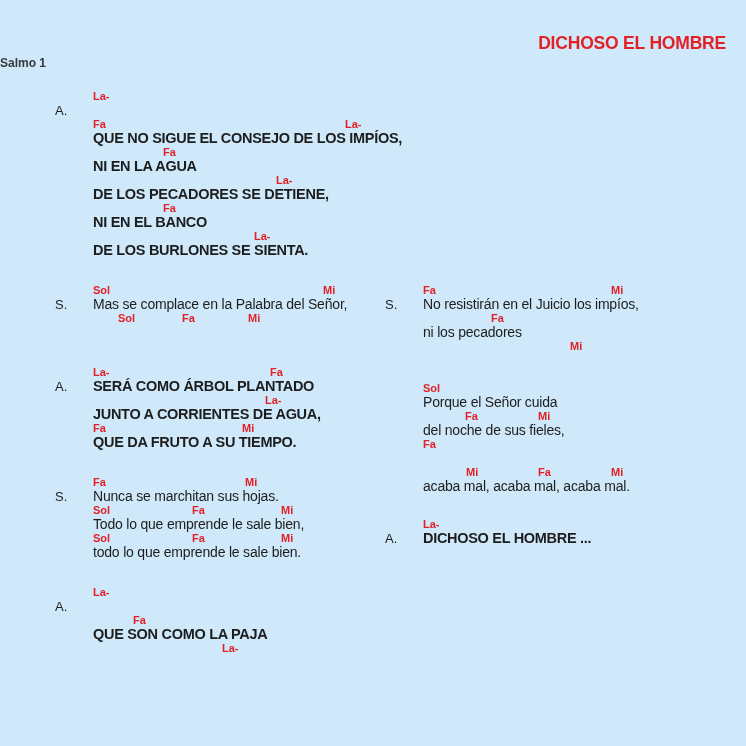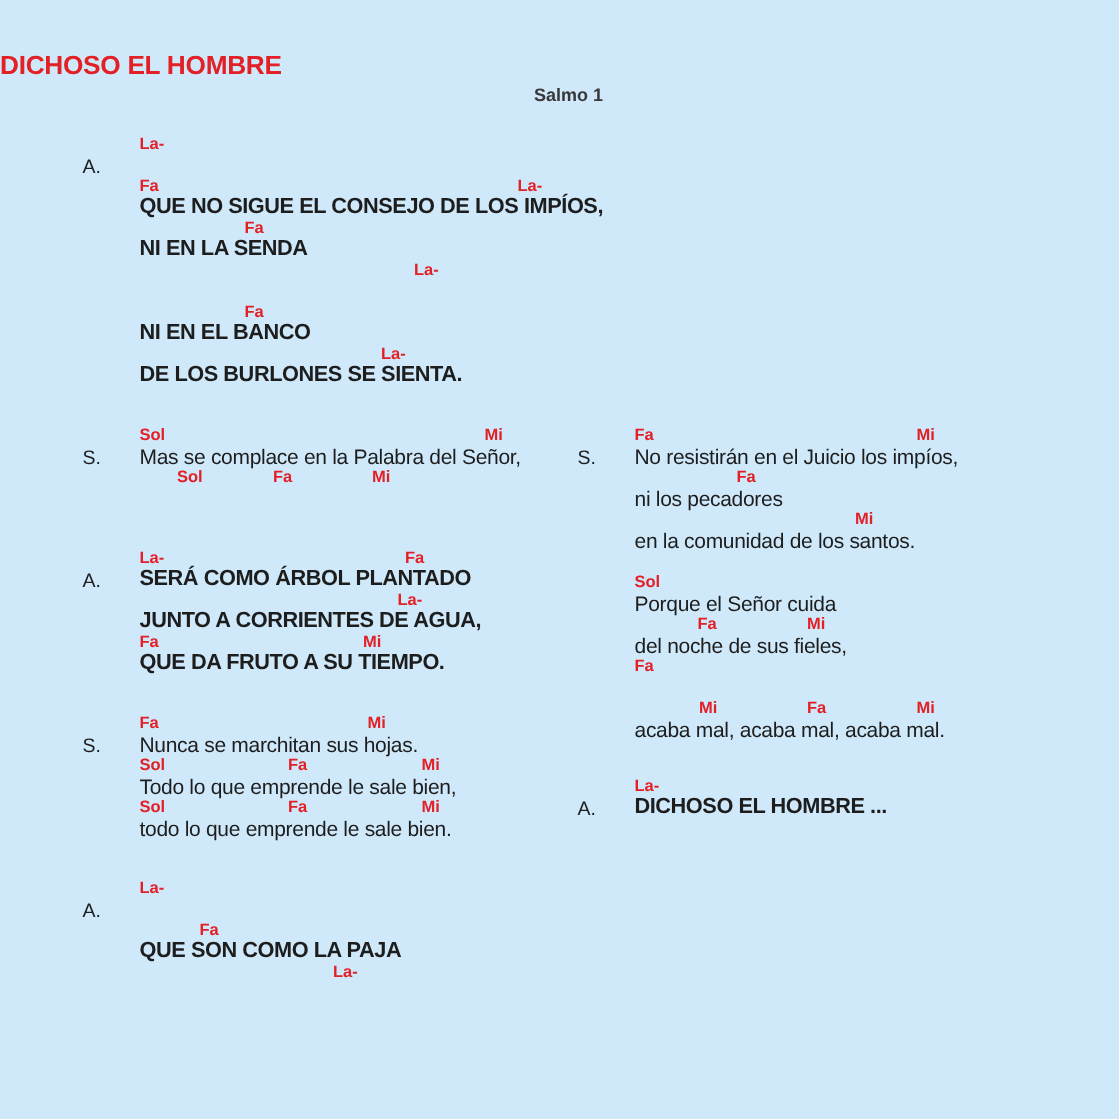--- a/index.html
+++ b/index.html
@@ -16,32 +16,31 @@
   }
   .page {
     position: absolute;
     inset: 0;
   }
   .title {
     position: absolute;
     top: 33px;
     left: 0;
     width: 726px;
-    text-align: left;
+    text-align: right;
     font-size: 17.5px;
     font-weight: bold;
     letter-spacing: -0.2px;
     color: var(--red, #e32026);
   }
   .subtitle {
     position: absolute;
     top: 56px;
-    left: 16px;
+    left: 0;
     width: 726px;
-    text-align: center;
     font-size: 12px;
     font-weight: bold;
     color: var(--sub, #38383a);
   }
   .column {
     position: absolute;
   }
   .col-left  { left: 55px;  top: 90px;  width: 350px; }
   .col-right { left: 385px; top: 284px; width: 355px; }
   .stanza {
@@ -104,26 +103,27 @@
           <div class="chord-row">
             <span class="chord" style="left: 0px;">Fa</span>
             <span class="chord" style="left: 252px;">La-</span>
           </div>
           <div class="text-row">QUE NO SIGUE EL CONSEJO DE LOS IMPÍOS,</div>
         </div>
         <div class="line">
           <div class="chord-row">
             <span class="chord" style="left: 70px;">Fa</span>
           </div>
-          <div class="text-row">NI EN LA SENDA</div>
+          <div class="text-row">NI EN LA AGUA</div>
         </div>
         <div class="line">
           <div class="chord-row">
             <span class="chord" style="left: 183px;">La-</span>
           </div>
+          <div class="text-row">DE LOS PECADORES SE DETIENE,</div>
         </div>
         <div class="line">
           <div class="chord-row">
             <span class="chord" style="left: 70px;">Fa</span>
           </div>
           <div class="text-row">NI EN EL BANCO</div>
         </div>
         <div class="line">
           <div class="chord-row">
             <span class="chord" style="left: 161px;">La-</span>
@@ -230,21 +230,20 @@
         <div class="line">
           <div class="chord-row">
             <span class="chord" style="left: 68px;">Fa</span>
           </div>
           <div class="text-row">ni los pecadores</div>
         </div>
         <div class="line">
           <div class="chord-row">
             <span class="chord" style="left: 147px;">Mi</span>
           </div>
-          <div class="text-row">en la comunidad de los santos.</div>
         </div>
       </div>
       <div class="stanza regular no-marker">
         <div class="line">
           <div class="chord-row">
             <span class="chord" style="left: 0px;">Sol</span>
           </div>
           <div class="text-row">Porque el Señor cuida</div>
         </div>
         <div class="line">

